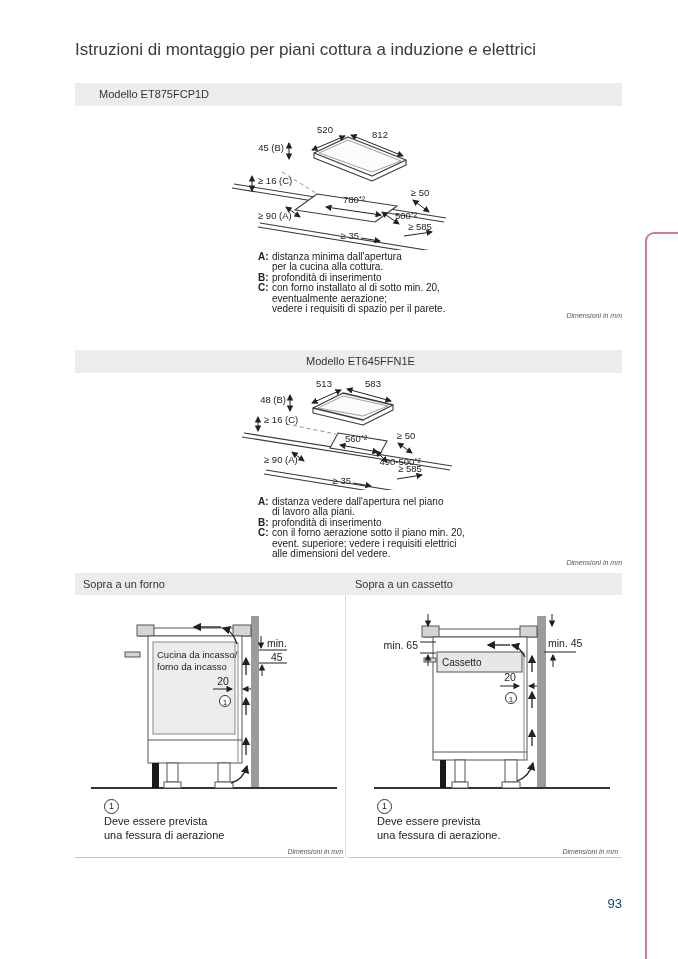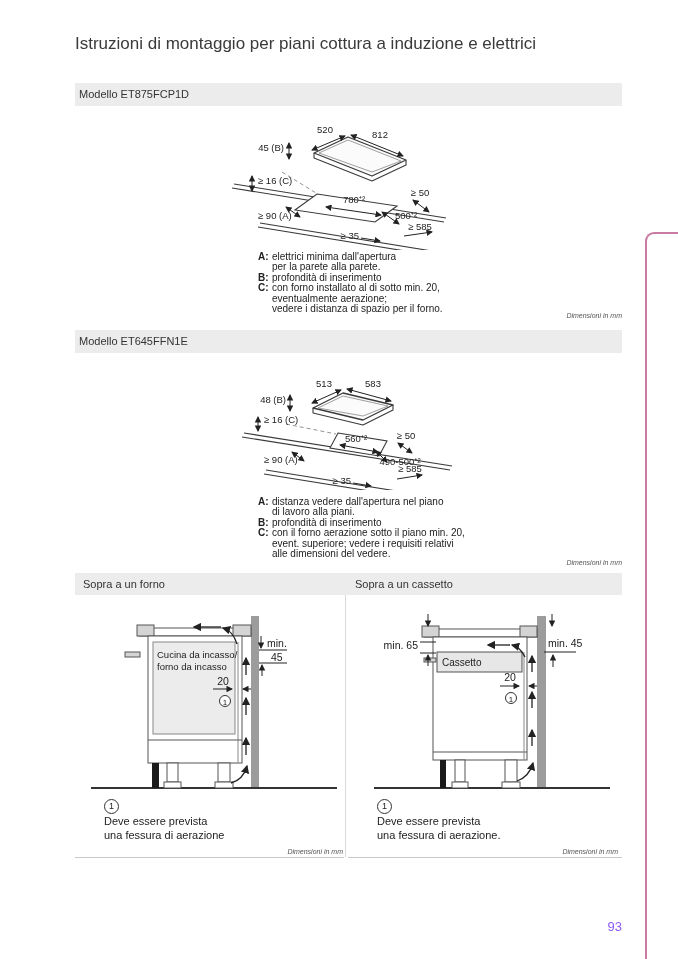--- a/index.html
+++ b/index.html
@@ -1,36 +1,36 @@
 <!DOCTYPE html>
 <html><head>
 <meta charset="utf-8">
 <style>
   html,body{margin:0;padding:0;}
   body{
     width:678px;height:959px;position:relative;background:#ffffff;
     font-family:"Liberation Sans", sans-serif;color:#333;overflow:hidden;
   }
   .abs{position:absolute;}
-  .page-title{left:75px;top:34px;width:540px;font-size:17px;color:#3a3a3a;}
+  .page-title{left:75px;top:40px;width:540px;font-size:17px;color:#3a3a3a;}
   .model-bar{left:75px;width:547px;height:23px;background:#ececec;
-    font-size:11px;color:#333;line-height:23px;padding-left:4px;box-sizing:border-box;}
-  .bar1{top:83px;} .bar2{top:330px;}
+    font-size:11px;color:#333;line-height:23px;padding-left:24px;box-sizing:border-box;}
+  .bar1{top:83px;} .bar2{top:350px;text-align:center;}
   .legend{font-size:10px;line-height:10.4px;color:#222;}
   .legend-row{display:flex;}
   .legend-key{font-weight:bold;width:14px;flex:0 0 14px;}
   .dims-note{font-size:7px;font-style:italic;color:#555;text-align:right;}
   .col-bar{height:22px;background:#ececec;font-size:11px;color:#333;
     line-height:22px;padding-left:8px;box-sizing:border-box;top:573px;}
   .divider{left:345px;top:595px;width:1px;height:262px;background:#d9d9d9;}
   .bottom-rule{height:1px;background:#c9c9c9;top:857px;}
   .caption{font-size:11px;color:#222;line-height:14px;}
   .circ-num{display:inline-block;width:13px;height:13px;border:1px solid #333;
     border-radius:50%;font-size:9px;line-height:13px;text-align:center;color:#222;background:#fff;}
-  .page-num{left:580px;top:919px;width:42px;text-align:right;font-size:13px;color:#8b5cf6;}
+  .page-num{left:580px;top:896px;width:42px;text-align:right;font-size:13px;color:#0c4a6e;}
   .pink-mark{left:645px;top:232px;width:33px;height:727px;
     border-left:2px solid #c97ba3;border-top:2px solid #c97ba3;border-top-left-radius:9px;}
   svg text{font-family:"Liberation Sans", sans-serif;fill:#222;}
   .dimtxt{font-size:9.5px;}
 </style>
 </head>
 <body>
 
 <svg width="0" height="0" style="position:absolute" aria-hidden="true">
   <defs>
@@ -76,41 +76,41 @@
     <text x="176" y="99" text-anchor="middle">500⁺²</text>
     <text x="190" y="76" text-anchor="middle">≥ 50</text>
     <text x="190" y="110" text-anchor="middle">≥ 585</text>
     <text x="129" y="119" text-anchor="end">≥ 35</text>
   </g>
 </svg>
 
 <div class="abs legend" style="left:258px;top:252px">
   <div class="legend-row">
       <span class="legend-key">A:</span>
-      <span>elettrici minima dall'apertura</span>
-    </div>
-  <div class="legend-row">
-      <span class="legend-key"></span>
-      <span>per la parete alla parete.</span>
+      <span>distanza minima dall'apertura</span>
+    </div>
+  <div class="legend-row">
+      <span class="legend-key"></span>
+      <span>per la cucina alla cottura.</span>
     </div>
   <div class="legend-row">
       <span class="legend-key">B:</span>
       <span>profondità di inserimento</span>
     </div>
   <div class="legend-row">
       <span class="legend-key">C:</span>
       <span>con forno installato al di sotto min. 20,</span>
     </div>
   <div class="legend-row">
       <span class="legend-key"></span>
       <span>eventualmente aerazione;</span>
     </div>
   <div class="legend-row">
       <span class="legend-key"></span>
-      <span>vedere i distanza di spazio per il forno.</span>
+      <span>vedere i requisiti di spazio per il parete.</span>
     </div>
 </div>
 
 <div class="abs dims-note" style="left:420px;top:312px;width:202px">Dimensioni in mm</div>
 
 <div class="abs model-bar bar2">Modello ET645FFN1E</div>
 
 <svg class="abs" style="left:240px;top:373px" width="230" height="117" viewBox="0 0 230 117">
   <g stroke="#3a3a3a" fill="none" stroke-width="1.1">
     <path d="M4,60 L212,93 M2,64 L210,97"></path>
@@ -159,21 +159,21 @@
   <div class="legend-row">
       <span class="legend-key">B:</span>
       <span>profondità di inserimento</span>
     </div>
   <div class="legend-row">
       <span class="legend-key">C:</span>
       <span>con il forno aerazione sotto il piano min. 20,</span>
     </div>
   <div class="legend-row">
       <span class="legend-key"></span>
-      <span>event. superiore; vedere i requisiti relativi</span>
+      <span>event. superiore; vedere i requisiti elettrici</span>
     </div>
   <div class="legend-row">
       <span class="legend-key"></span>
       <span>alle dimensioni del vedere.</span>
     </div>
 </div>
 
 <div class="abs dims-note" style="left:420px;top:559px;width:202px">Dimensioni in mm</div>
 
 <div class="abs col-bar" style="left:75px;width:300px">Sopra a un forno</div>

